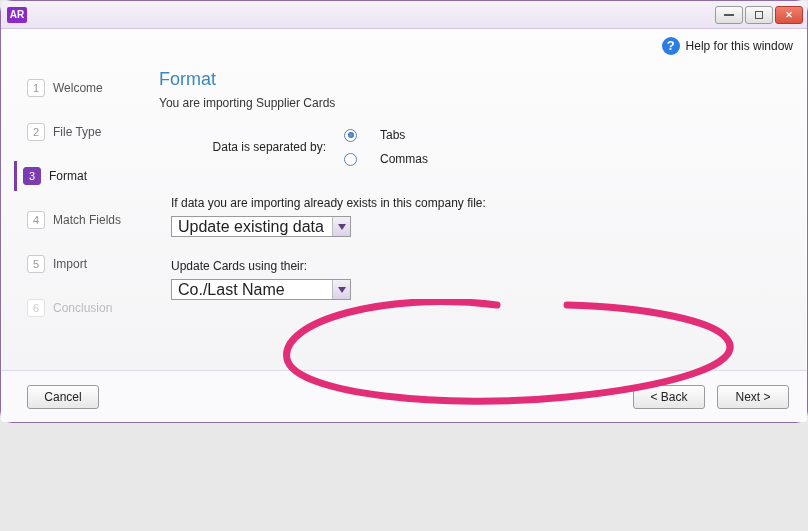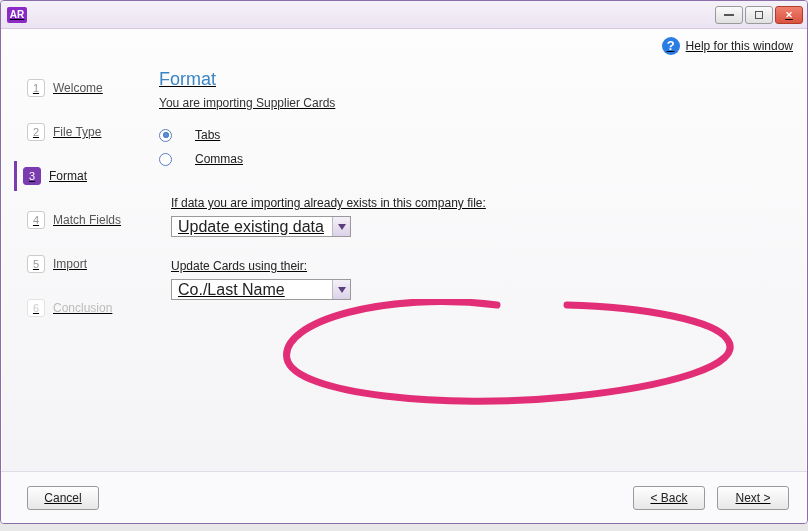--- a/index.html
+++ b/index.html
@@ -7,29 +7,28 @@
     margin: 0;
     font-family: Tahoma, Arial, sans-serif;
     font-size: 12px;
     background: #e8e8e8;
     width: 808px;
     height: 531px;
     overflow: hidden;
   }
   .window {
     width: 808px;
-    height: 524px;
+    height: 423px;
     background: linear-gradient(#fdfdfe, #f3f3f5);
     border: 1px solid #8a6ca8;
-    border-radius: 4px;
+    border-radius: 12px;
     display: flex;
     flex-direction: column;
     position: relative;
     box-shadow: inset 0 0 0 1px #fff;
-    text-decoration: underline;
   }
   .titlebar {
     height: 28px;
     background: linear-gradient(#f5f1f8, #ece4f2);
     border-bottom: 1px solid #d4c9df;
     display: flex;
     align-items: center;
     padding: 0 4px 0 6px;
     border-radius: 3px 3px 0 0;
   }
@@ -219,20 +218,21 @@
         <div class="num">6</div>
         <div class="lbl">Conclusion</div>
       </div>
     </div>
 
     <div class="main">
       <div class="page-title">Format</div>
       <div class="subtitle">You are importing Supplier Cards</div>
 
       <div class="form-row">
+        <div class="form-label">Data is separated by:</div>
         <div class="radio-col">
           <div class="radio-opt">
             <span class="radio checked"></span>
             <span>Tabs</span>
           </div>
           <div class="radio-opt">
             <span class="radio"></span>
             <span>Commas</span>
           </div>
         </div>

